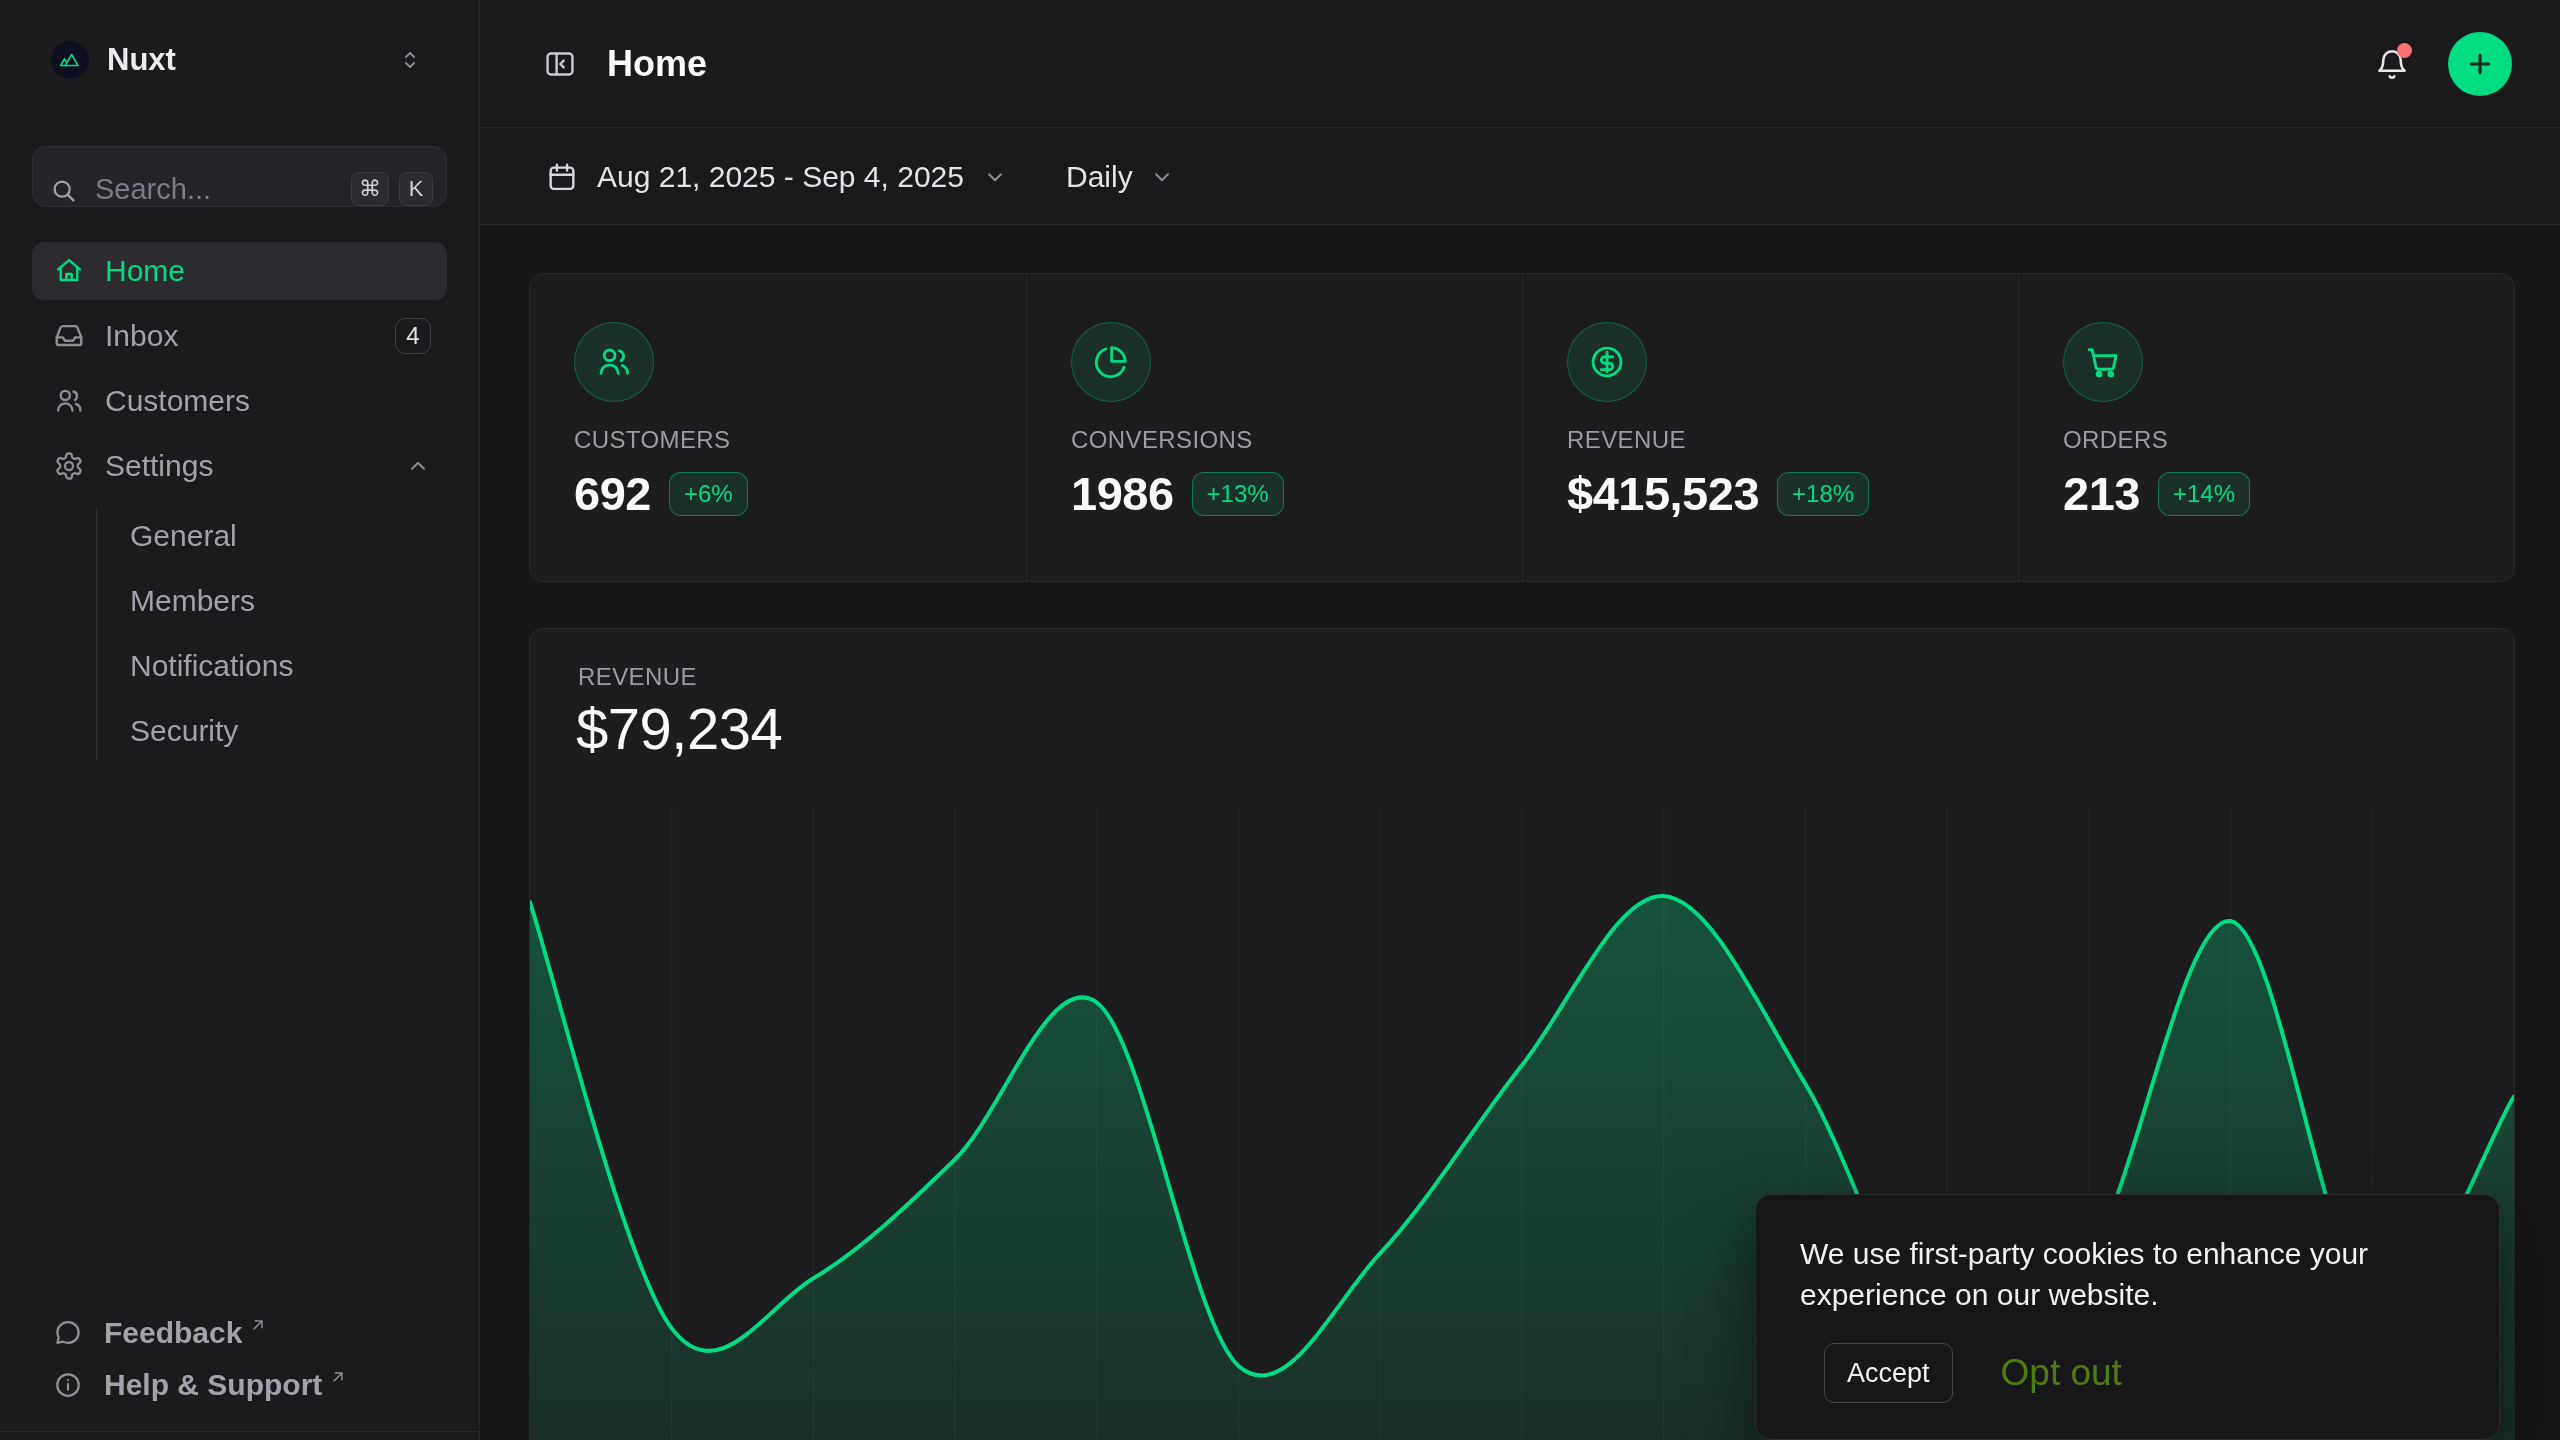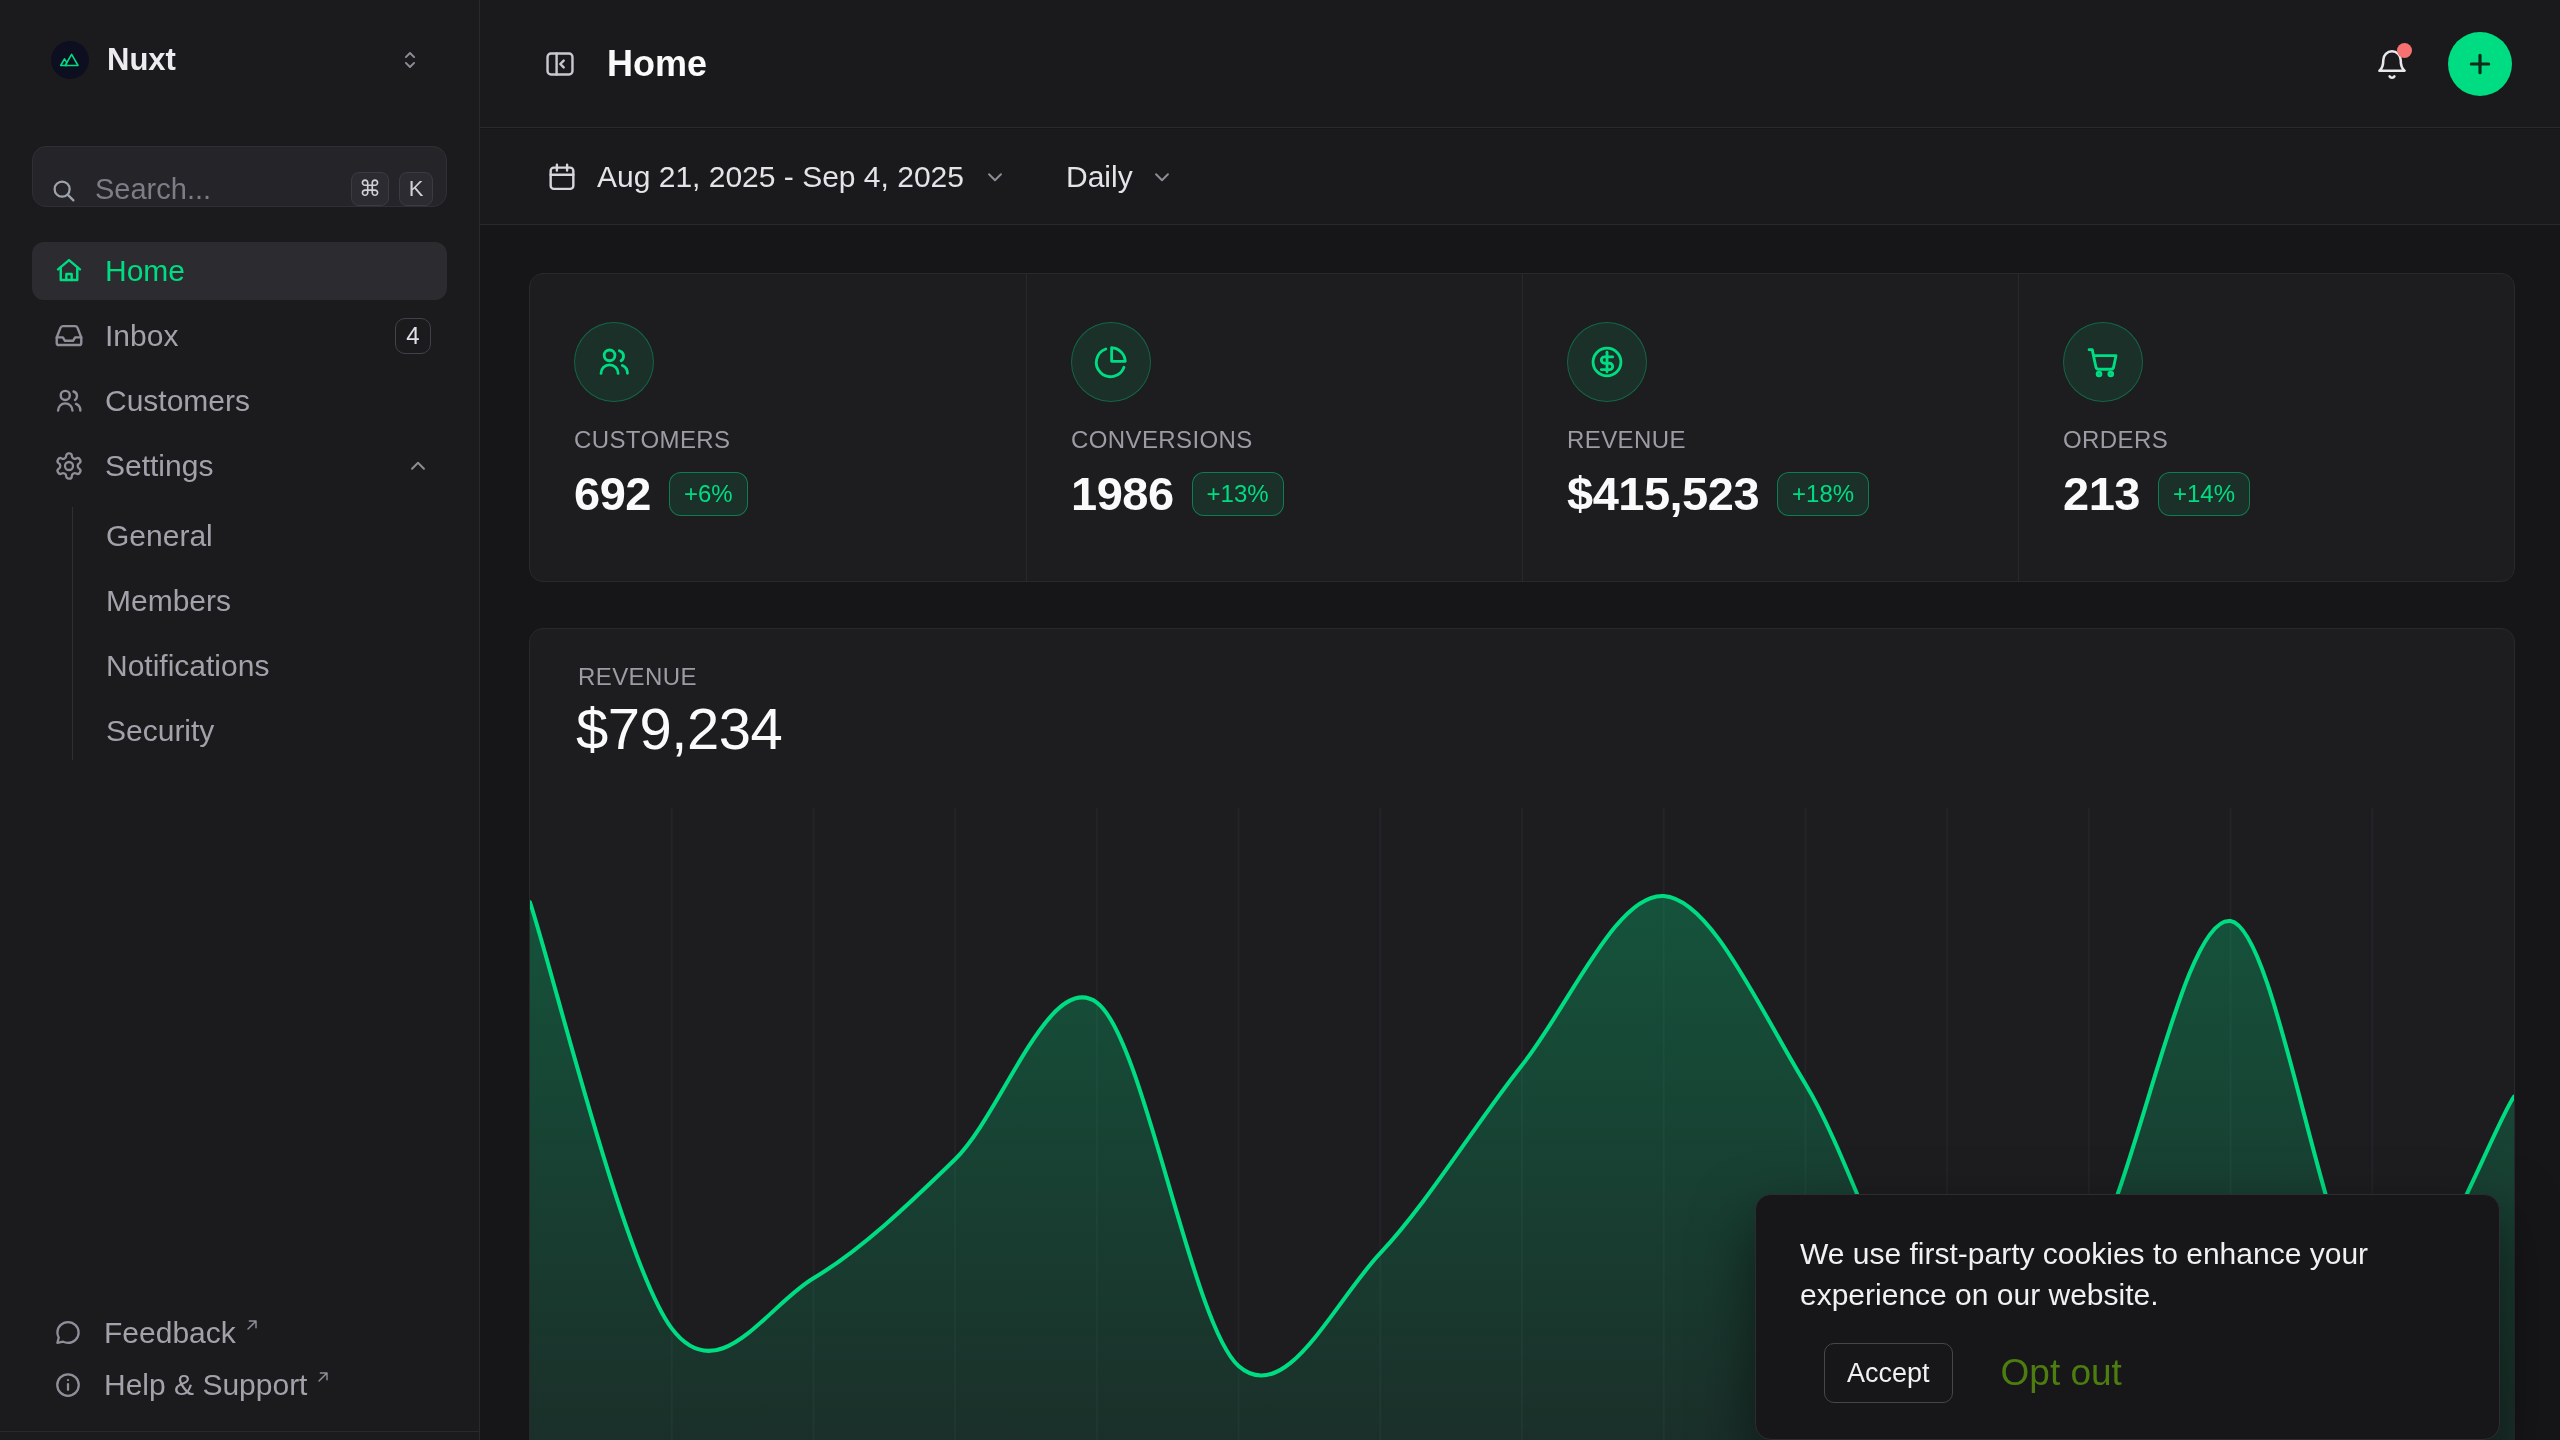--- a/index.html
+++ b/index.html
@@ -36,26 +36,26 @@
 
   .nav{margin-top:35px;display:flex;flex-direction:column;gap:7px;}
   .nav-item{height:58px;border-radius:12px;display:flex;align-items:center;padding:0 16px 0 21px;
     color:var(--txt-muted);font-size:30px;font-weight:500;cursor:pointer;}
   .nav-item .nico{color:#8f8f99;margin-right:20px;flex:none;}
   .nav-item.active{background:#2b2b30;color:var(--green);}
   .nav-item.active .nico{color:var(--green);}
   .nav-badge{margin-left:auto;min-width:36px;height:36px;border-radius:10px;border:1px solid #41414a;
     color:#e0e0e6;font-size:24px;display:flex;align-items:center;justify-content:center;padding:0 8px;}
   .nav-chev{margin-left:auto;color:#8d8d96;}
-  .subnav{margin-left:40px;border-left:1px solid #2e2e33;padding-left:33px;display:flex;flex-direction:column;gap:7px;margin-top:5px;}
+  .subnav{margin-left:64px;border-left:1px solid #2e2e33;padding-left:33px;display:flex;flex-direction:column;gap:7px;margin-top:5px;}
   .sub-item{height:58px;display:flex;align-items:center;font-size:30px;font-weight:500;color:var(--txt-muted);cursor:pointer;}
 
   .side-spacer{flex:1;}
   .foot-item{height:52px;display:flex;align-items:center;padding:0 21px;color:var(--txt-muted);
-    font-size:30px;font-weight:400;cursor:pointer;}
+    font-size:30px;font-weight:700;cursor:pointer;}
   .foot-item .nico{color:#8f8f99;margin-right:21px;flex:none;}
   .ext{color:#8f8f99;margin-left:8px;transform:translateY(-8px);}
   .side-divider{height:1px;background:var(--border);margin:20px -32px 0;}
   .user-row{height:84px;margin-top:6px;display:flex;align-items:center;padding:0 16px 0 21px;border-radius:12px;cursor:pointer;}
   .avatar{width:40px;height:40px;border-radius:50%;background:#2e2e33;overflow:hidden;flex:none;}
   .user-name{margin-left:19px;font-size:30px;font-weight:600;color:#f0f0f2;}
 
   
   .header{position:absolute;left:480px;top:0;right:0;height:128px;background:var(--bg-bar);
     border-bottom:1px solid var(--border);display:flex;align-items:center;padding:0 48px 0 63px;}

